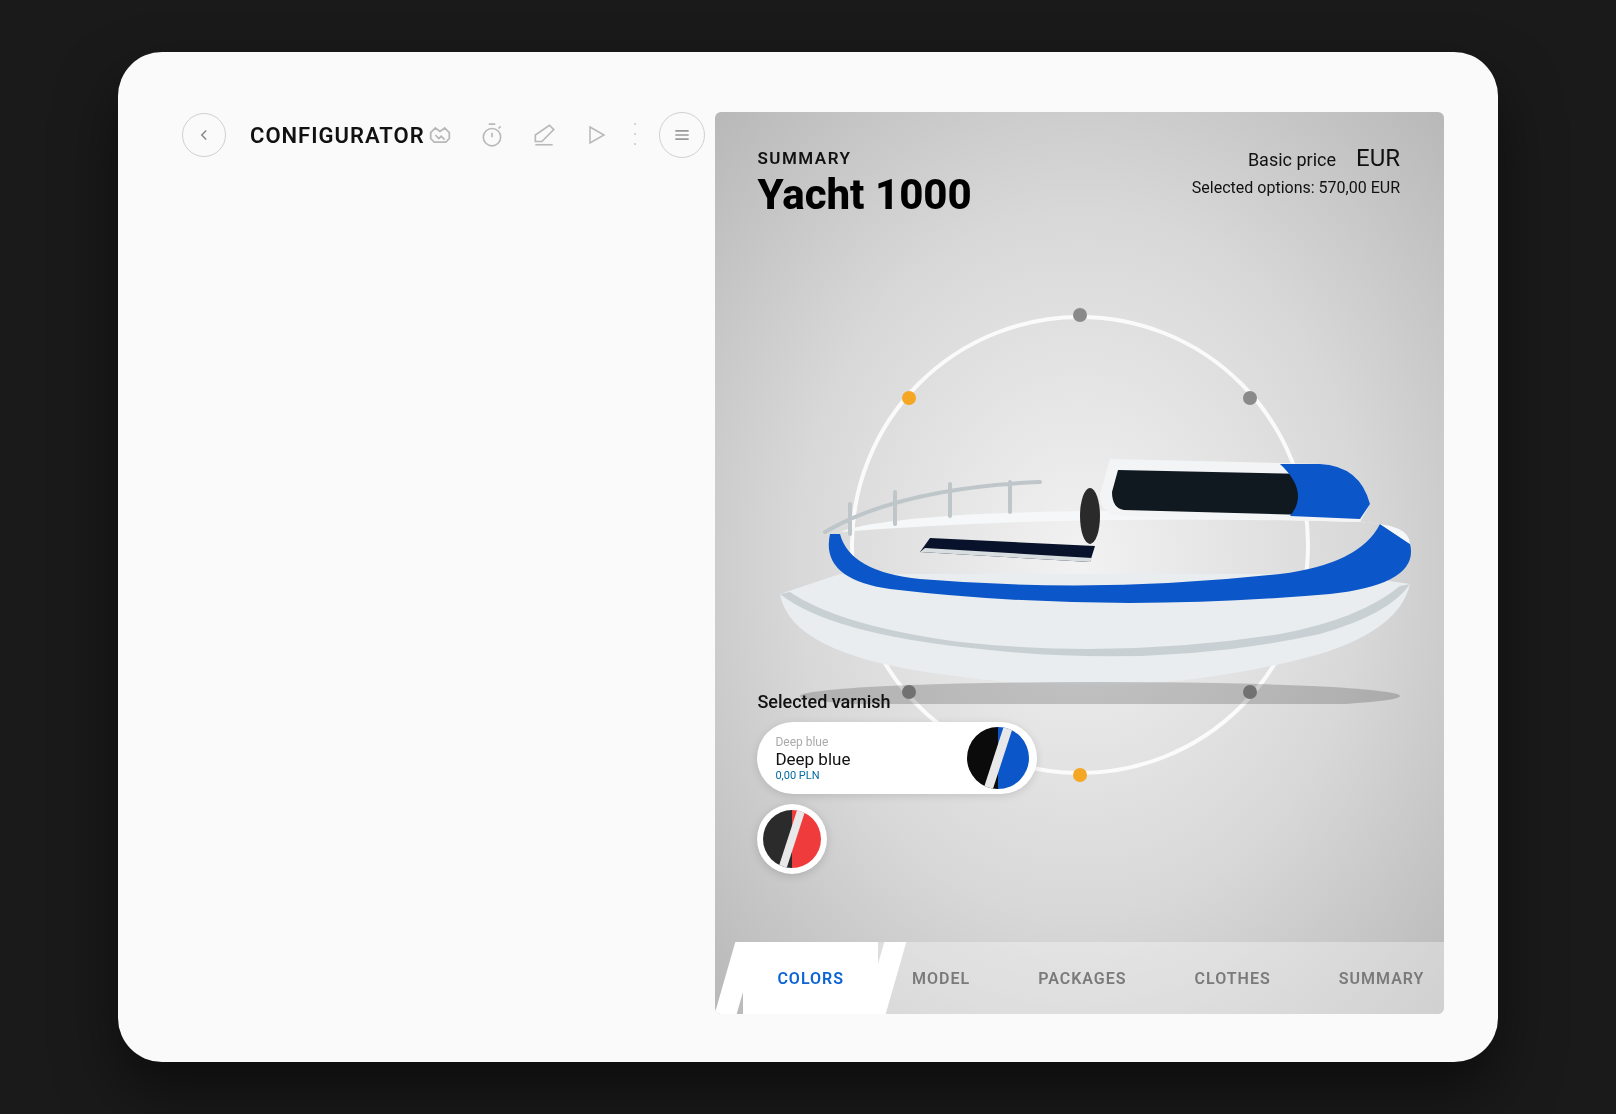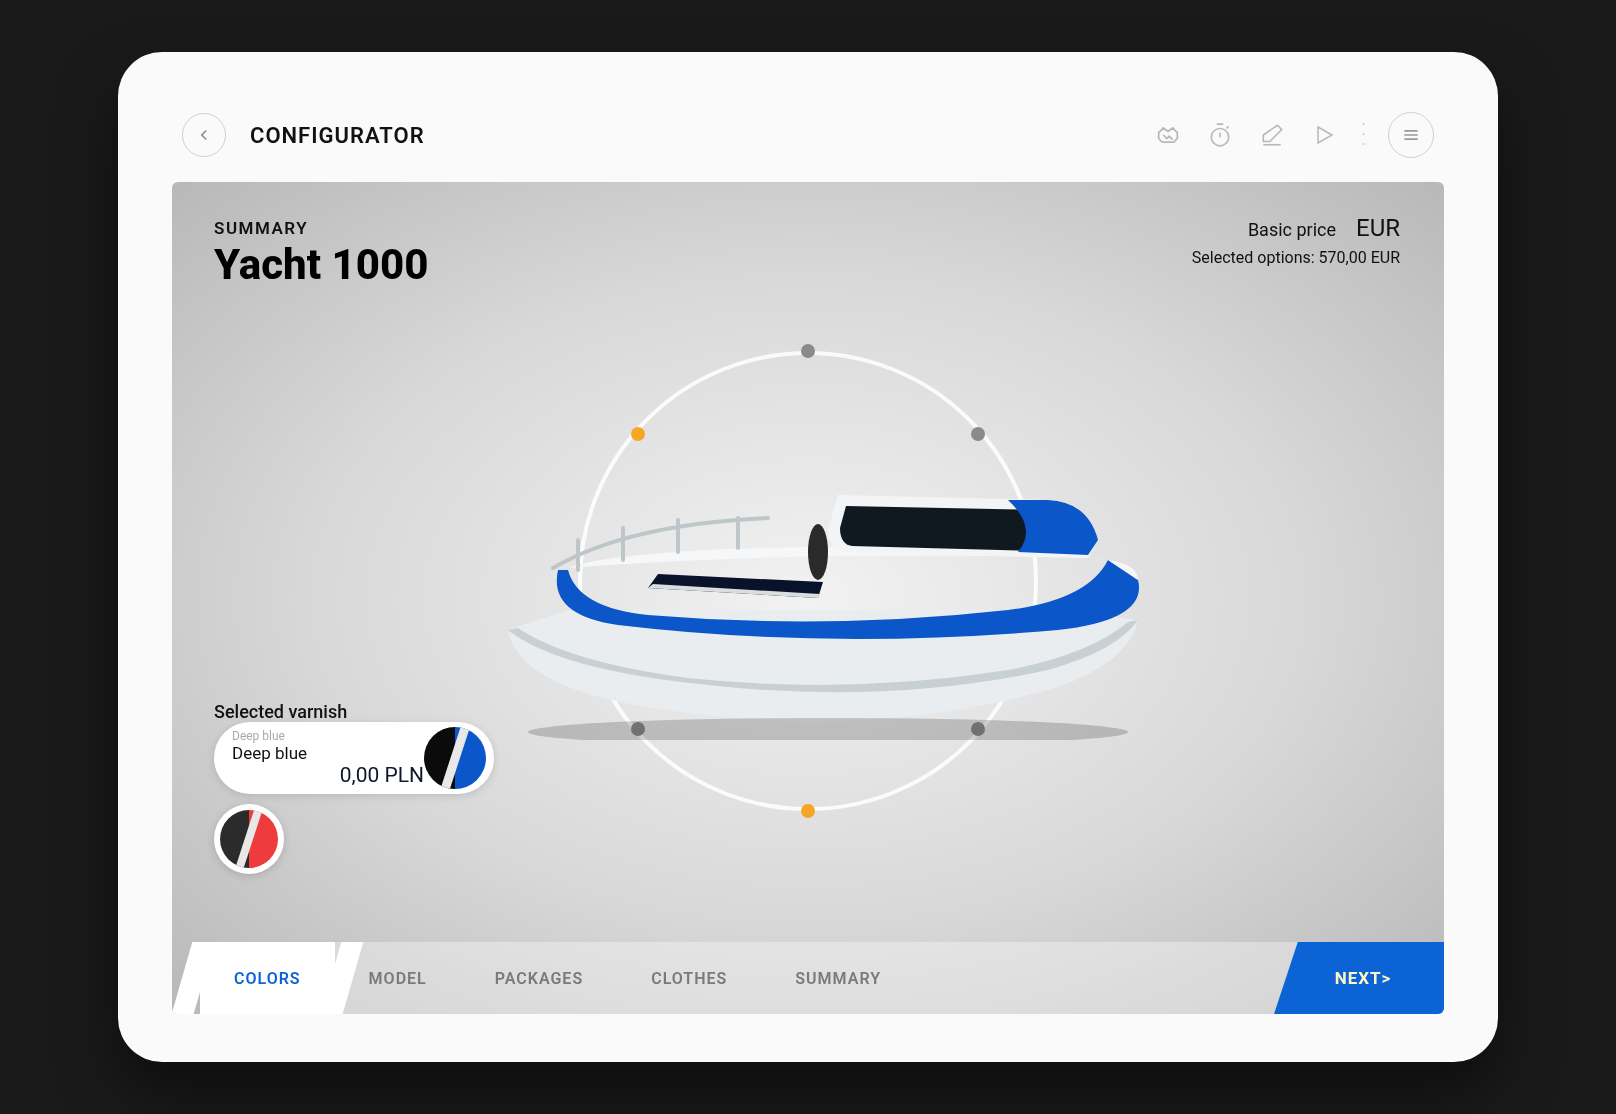--- a/index.html
+++ b/index.html
@@ -13,21 +13,21 @@
     justify-content: center;
   }
   .tablet-frame {
     width: 1380px;
     height: 1010px;
     background: #fafafa;
     border-radius: 44px;
     box-shadow: 0 30px 60px rgba(0,0,0,0.5);
     padding: 48px 54px;
     display: flex;
-    flex-direction: column;
+    flex-direction: row;
   }
   .header {
     height: 70px;
     display: flex;
     align-items: center;
     justify-content: space-between;
     padding: 0 10px;
   }
   .header-left { display: flex; align-items: center; gap: 24px; }
   .back-btn {
@@ -93,26 +93,26 @@
   .dot-orange { background:#f5a623; }
 
   .yacht {
     position:absolute; left:50%; top:49%;
     transform: translate(-50%, -50%);
     width: 720px; height: 300px;
     pointer-events:none;
   }
 
   .varnish-block { position:absolute; left:42px; bottom:140px; }
-  .varnish-label { font-size:18px; color:#111; font-weight:500; }
+  .varnish-label { font-size:18px; color:#111; font-weight:500; margin-bottom:10px; }
   .swatch-row { display:flex; align-items:center; background:#fff; border-radius:40px; height:72px; padding:0 8px 0 18px; box-shadow:0 2px 8px rgba(0,0,0,0.12); margin-bottom:10px; width:280px; }
   .swatch-text { flex:1; }
   .swatch-small { font-size:12px; color:#aaa; }
   .swatch-name { font-size:17px; color:#111; }
-  .swatch-price { font-size:21px; color:#0f172a;text-align:right; }
+  .swatch-price { font-size:11px; color:#0369a1; }
   .swatch-circle {
     width:62px; height:62px; border-radius:50%; flex-shrink:0;
     position:relative; overflow:hidden;
   }
   .swatch-alone {
     width:70px; height:70px; border-radius:50%;
     background:#fff; box-shadow:0 2px 8px rgba(0,0,0,0.15);
     display:flex; align-items:center; justify-content:center;
     cursor:pointer;
   }

